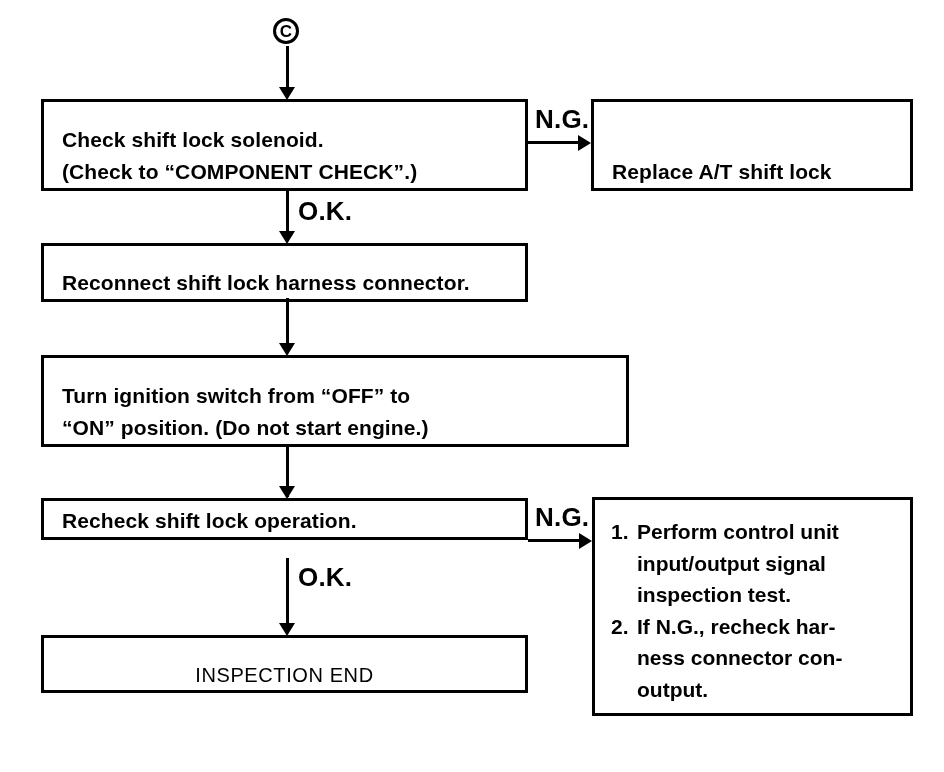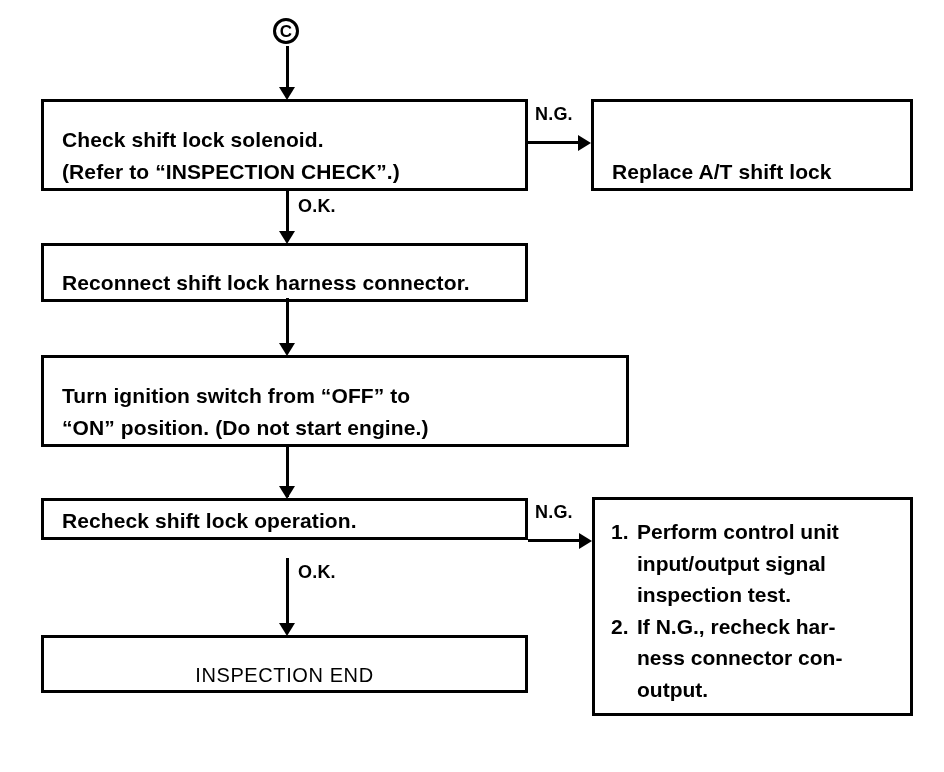--- a/index.html
+++ b/index.html
@@ -90,21 +90,21 @@
     position: absolute;
     width: 0; height: 0;
     border-top: 8px solid transparent;
     border-bottom: 8px solid transparent;
     border-left: 13px solid #000;
   }
 
   
   .edge-label {
     position: absolute;
-    font-size: 18px;
+    font-size: 26px;
     font-weight: bold;
     letter-spacing: 0.2px;
     white-space: pre;
     background: #fff;
     padding: 0 2px;
   }
 
   
   .conn-tag {
     position: absolute;
@@ -129,21 +129,21 @@
 
   <div class="conn-tag" style="left:273px; top:18px;">
     <span>C</span>
   </div>
 
   <div class="vline" style="left:286px; top:46px; height:47px;"></div>
   <div class="arrow-down" style="left:279px; top:87px;"></div>
 
   <div class="box pad-left" style="left:41px; top:99px; width:487px; height:92px;">
     <div class="line">Check shift lock solenoid.</div>
-    <div class="line">(Refer to “INSPECTION CHECK”.)</div>
+    <div class="line">(Check to “COMPONENT CHECK”.)</div>
   </div>
 
   <div class="hline" style="left:528px; top:141px; width:52px;"></div>
   <div class="arrow-right" style="left:578px; top:135px;"></div>
   <div class="edge-label" style="left:533px; top:104px;">N.G.</div>
 
   <div class="box pad-left" style="left:591px; top:99px; width:322px; height:92px;">
     <div class="line">Replace A/T shift lock</div>
   </div>
 

